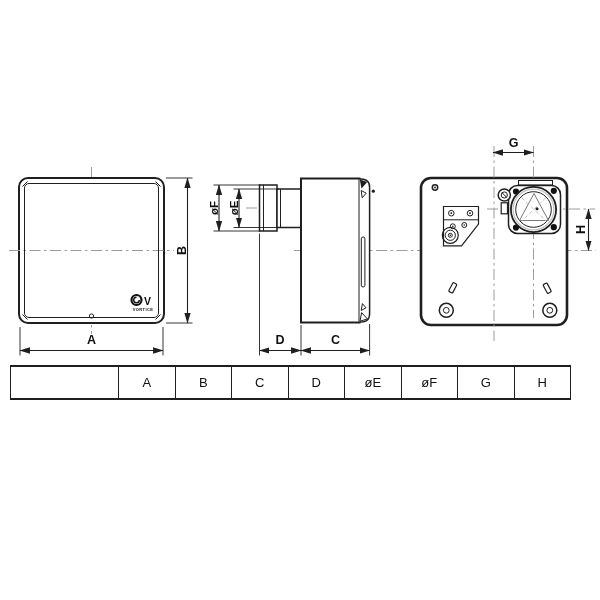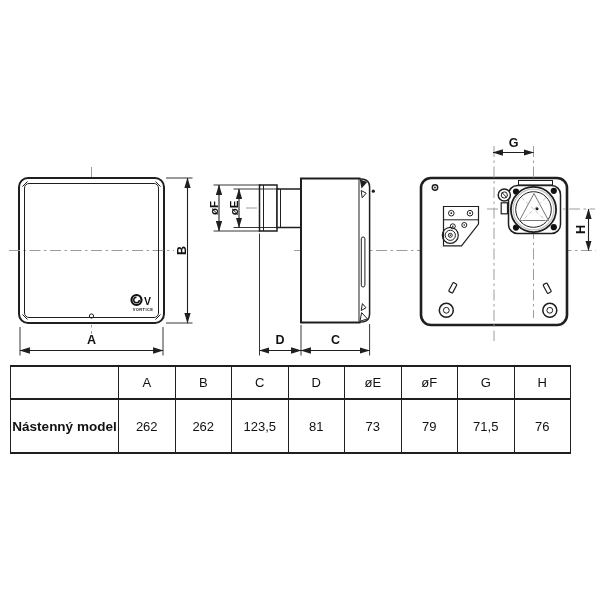--- a/index.html
+++ b/index.html
@@ -211,27 +211,16 @@
       <td></td>
       <td>A</td>
       <td>B</td>
       <td>C</td>
       <td>D</td>
       <td>øE</td>
       <td>øF</td>
       <td>G</td>
       <td>H</td>
     </tr>
-    <tr class="row">
-      <td class="model">Nástenný model</td>
-      <td>262</td>
-      <td>262</td>
-      <td>123,5</td>
-      <td>81</td>
-      <td>73</td>
-      <td>79</td>
-      <td>71,5</td>
-      <td>76</td>
-    </tr>
   </tbody>
 </table>
 
 </div>
 
 </body></html>

